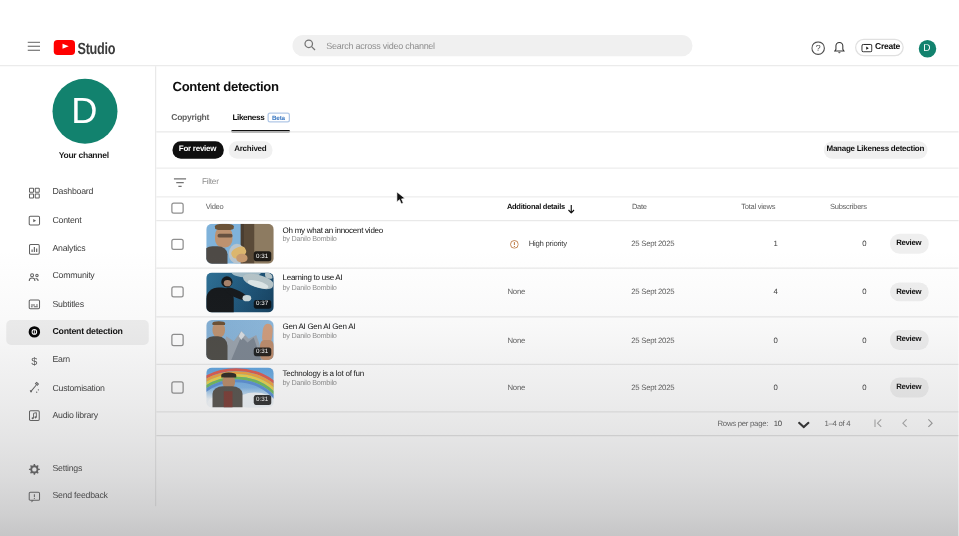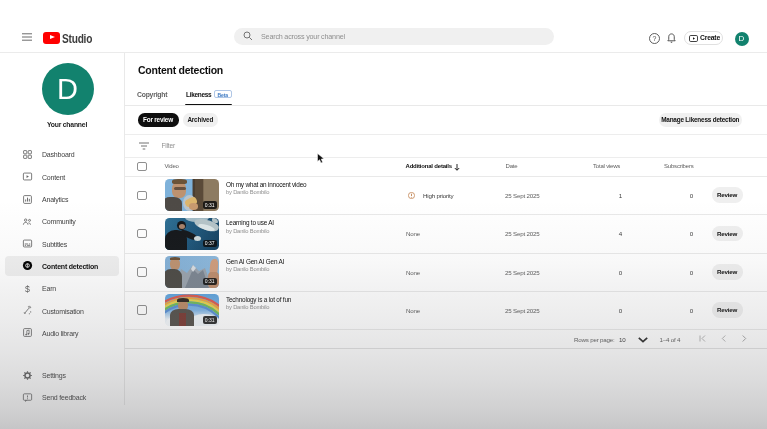--- a/index.html
+++ b/index.html
@@ -18,21 +18,21 @@
     </g>
   </svg>
 <div class="a" style="left:43px;top:32px;width:17px;height:12px;background:#f00;border-radius:3px;"></div>
 <div class="a" style="left:49.8px;top:35.2px;width:0;height:0;border-left:5px solid #fff;border-top:2.9px solid transparent;border-bottom:2.9px solid transparent;"></div>
 <div class="a txt" style="left:62px;top:31px;font-size:13px;font-weight:700;color:#3c3c3c;transform:scaleX(0.78);transform-origin:left;letter-spacing:-0.3px;">Studio</div>
 <div class="a" style="left:234px;top:28px;width:320px;height:16.5px;border-radius:8.5px;background:#f0f0f0;"></div>
 <svg class="a" style="left:243px;top:31px" width="10" height="10" viewBox="0 0 10 10">
     <circle cx="4" cy="4" r="3" fill="none" stroke="#757575" stroke-width="1"></circle>
     <line x1="6.3" y1="6.3" x2="9" y2="9" stroke="#757575" stroke-width="1"></line>
   </svg>
-<div class="a txt" style="left:261px;top:32px;font-size:7.2px;color:#8f8f8f;">Search across your channel</div>
+<div class="a txt" style="left:261px;top:32px;font-size:7.2px;color:#8f8f8f;">Search across video channel</div>
 <svg class="a" style="left:649px;top:32.5px" width="11" height="11" viewBox="0 0 11 11">
     <circle cx="5.5" cy="5.5" r="5" fill="none" stroke="#4d4d4d" stroke-width="0.9"></circle>
     <text x="5.5" y="8" font-size="7" font-family="Liberation Sans" fill="#4d4d4d" text-anchor="middle">?</text>
   </svg>
 <svg class="a" style="left:665.5px;top:31.5px" width="11" height="13" viewBox="0 0 24 26">
     <path d="M12 3 C8 3 6 6 6 9 L6 15 L4 18 L20 18 L18 15 L18 9 C18 6 16 3 12 3 Z" fill="none" stroke="#333" stroke-width="1.8"></path>
     <path d="M10 20 a2 2 0 0 0 4 0" fill="#333"></path>
   </svg>
 <div class="a" style="left:684px;top:31px;width:39px;height:14px;border:1px solid #e0e0e0;border-radius:7px;background:#fff;"></div>
 <svg class="a" style="left:689px;top:34.5px" width="9" height="7" viewBox="0 0 18 14">

